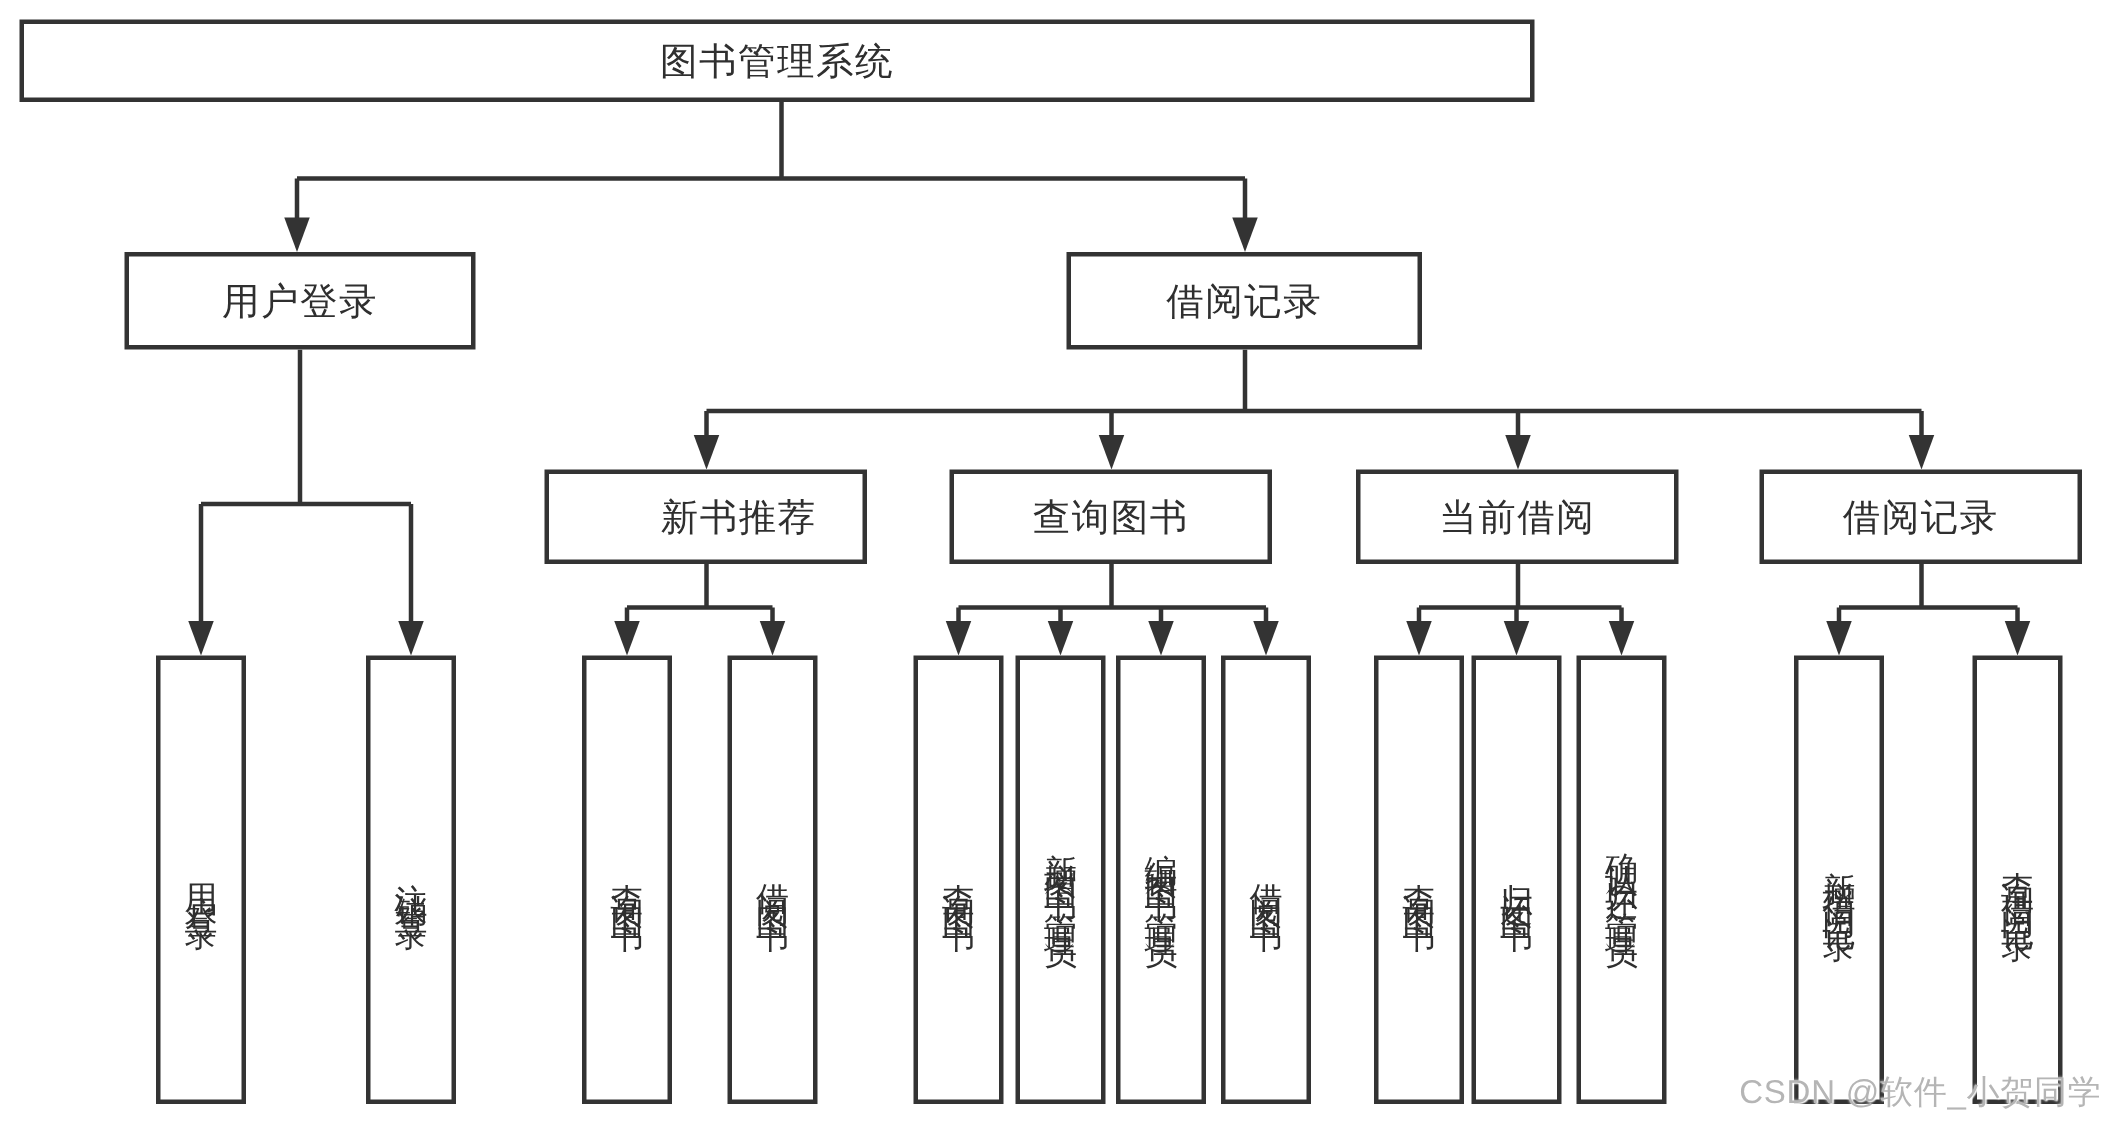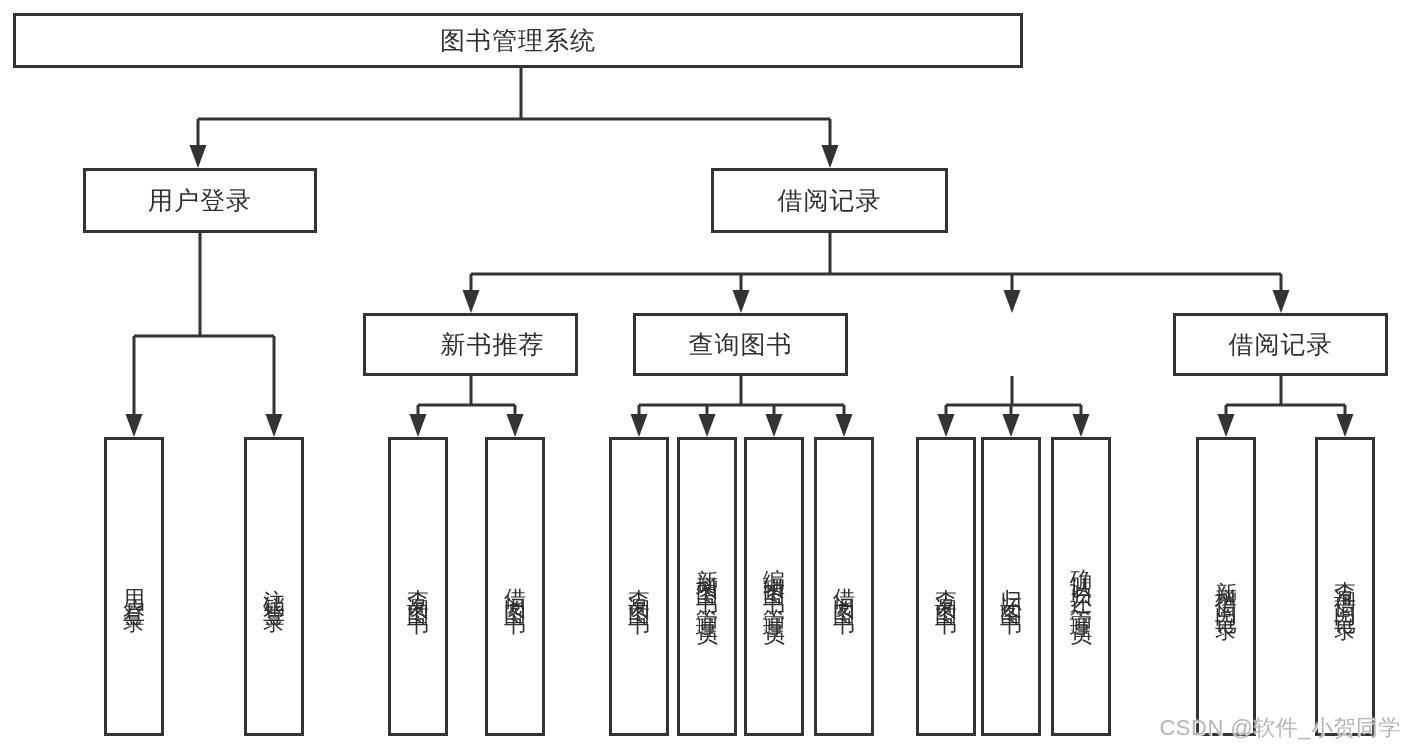--- a/index.html
+++ b/index.html
@@ -108,20 +108,23 @@
   <div class="box h" style="left:711px; top:168px; width:237px; height:65px;">
     <span class="label">借阅记录</span>
   </div>
 
   <div class="box h" style="left:363px; top:313px; width:215px; height:63px;padding-left:44px;">
     <span class="label">新书推荐</span>
   </div>
   <div class="box h" style="left:633px; top:313px; width:215px; height:63px;">
     <span class="label">查询图书</span>
   </div>
+  <div class="box h" style="left:904px; top:313px; width:215px; height:63px;">
+    <span class="label">当前借阅</span>
+  </div>
   <div class="box h" style="left:1173px; top:313px; width:215px; height:63px;">
     <span class="label">借阅记录</span>
   </div>
 
   <div class="box v" style="left:104px; top:437px; width:60px; height:299px;">
     <span class="label">用户登录</span>
   </div>
   <div class="box v" style="left:244px; top:437px; width:60px; height:299px;">
     <span class="label">注销登录</span>
   </div>

